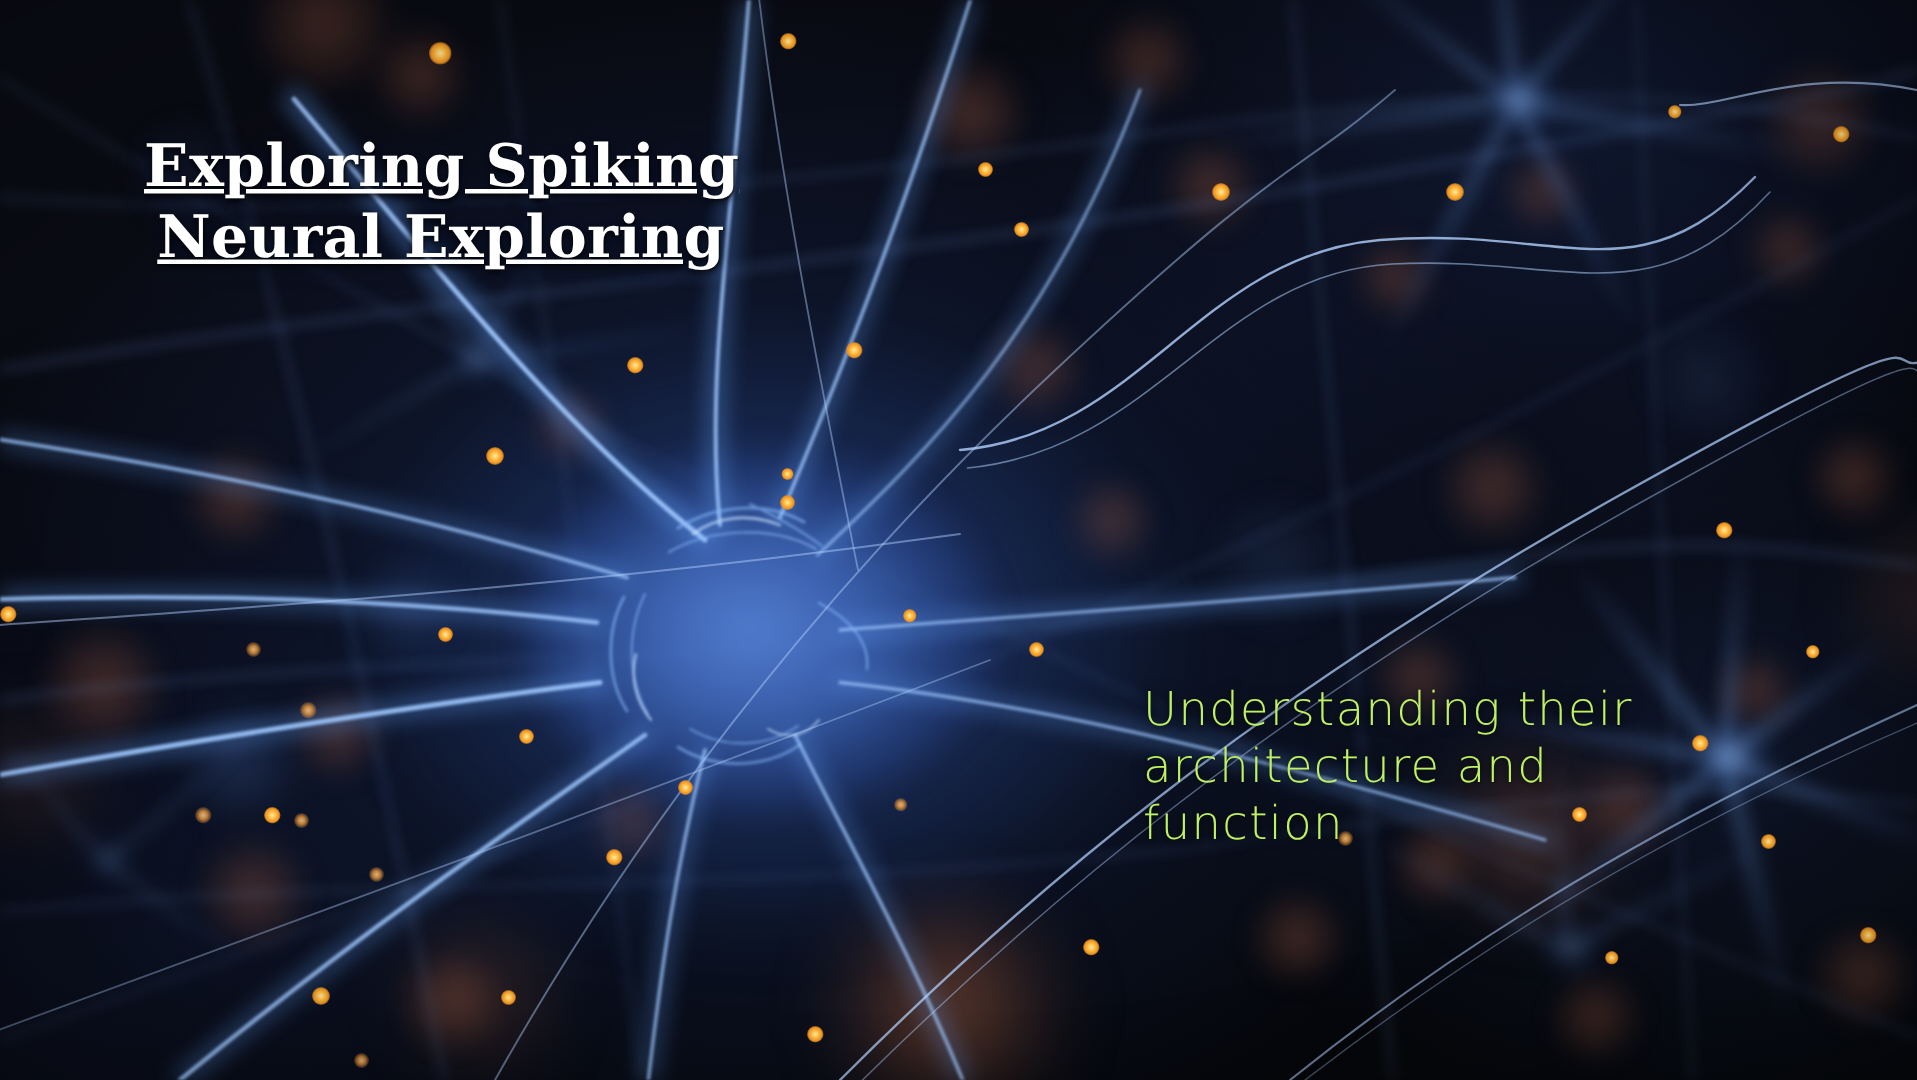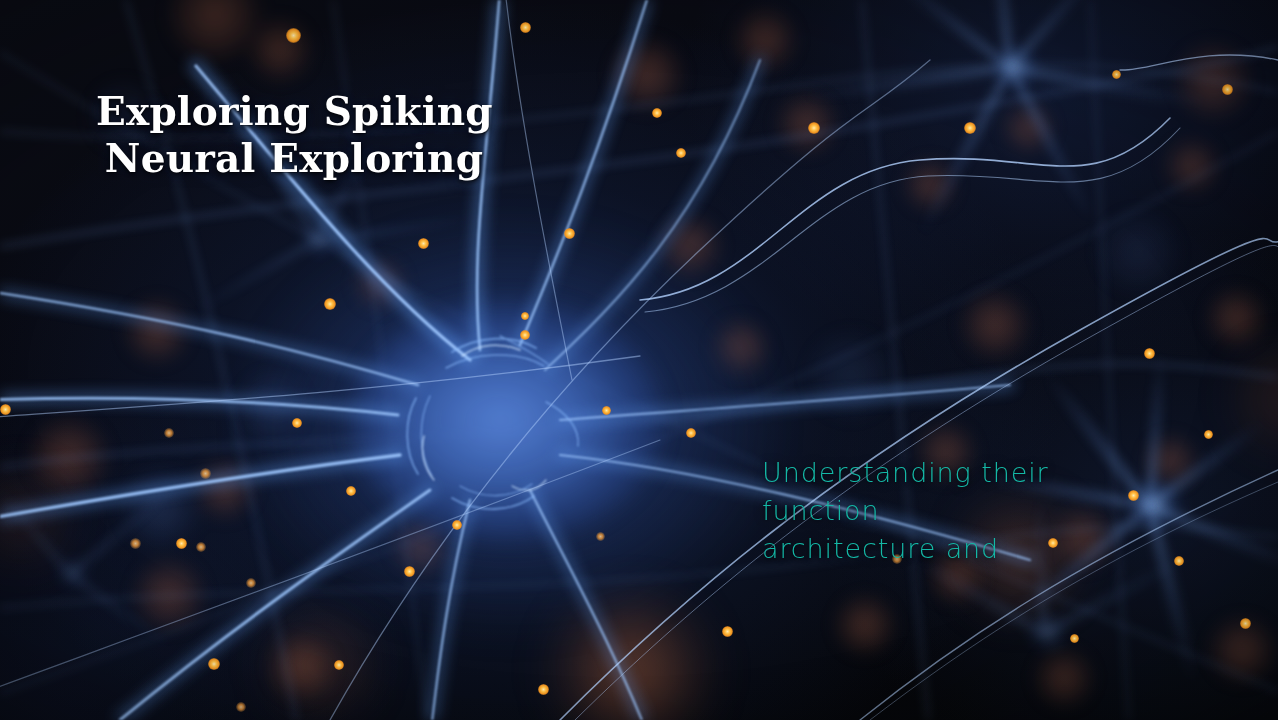--- a/index.html
+++ b/index.html
@@ -106,35 +106,36 @@
     font-weight:700;
     font-size:39px;
     line-height:47px;
     color:#ffffff;
     letter-spacing:.2px;
     text-shadow:
       0 2px 5px rgba(0,0,0,.80),
       0 0 14px rgba(10,20,45,.70),
       1px 1px 0 rgba(0,0,0,.35);
     white-space:nowrap;
+    text-decoration:underline;
   }
 
   #subtitle-block {
     position:absolute;
     left:762px; top:454px;
     width:330px;
     z-index:40;
   }
   #subtitle-block .sline {
     display:block;
     font-family:"DejaVu Sans", sans-serif;
     font-weight:300;
-    font-size:27px;
+    font-size:31px;
     line-height:38px;
-    color:#14b8a6;
+    color:#bef264;
     letter-spacing:.9px;
     text-shadow:0 1px 4px rgba(0,0,0,.65), 0 0 12px rgba(0,0,0,.45);
     white-space:nowrap;
   }
 </style>
 </head>
 <body>
 
 <div id="slide">
 
@@ -361,17 +362,17 @@
 
   <div class="art vignette"></div>
 
   <div id="title-block">
     <span class="line">Exploring Spiking</span>
     <span class="line">Neural Exploring</span>
   </div>
 
   <div id="subtitle-block">
     <span class="sline">Understanding their</span>
+    <span class="sline">architecture and</span>
     <span class="sline">function</span>
-    <span class="sline">architecture and</span>
   </div>
 
 </div>
 
 </body></html>

